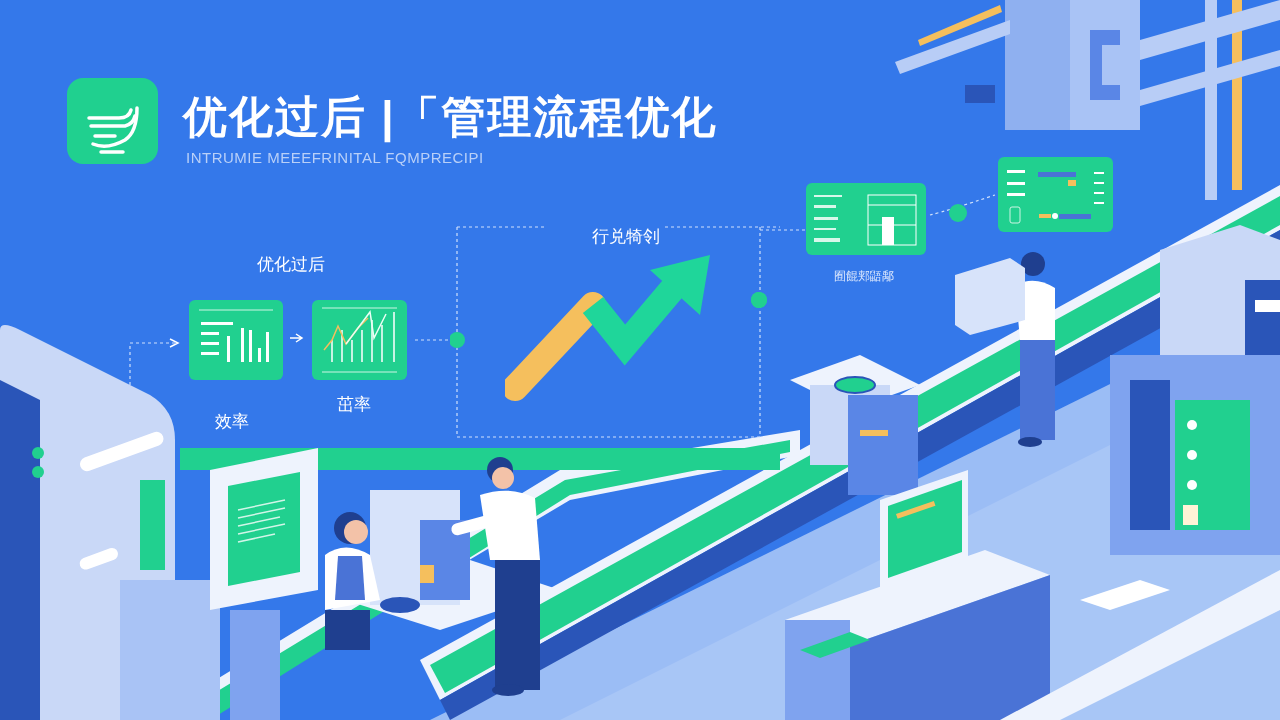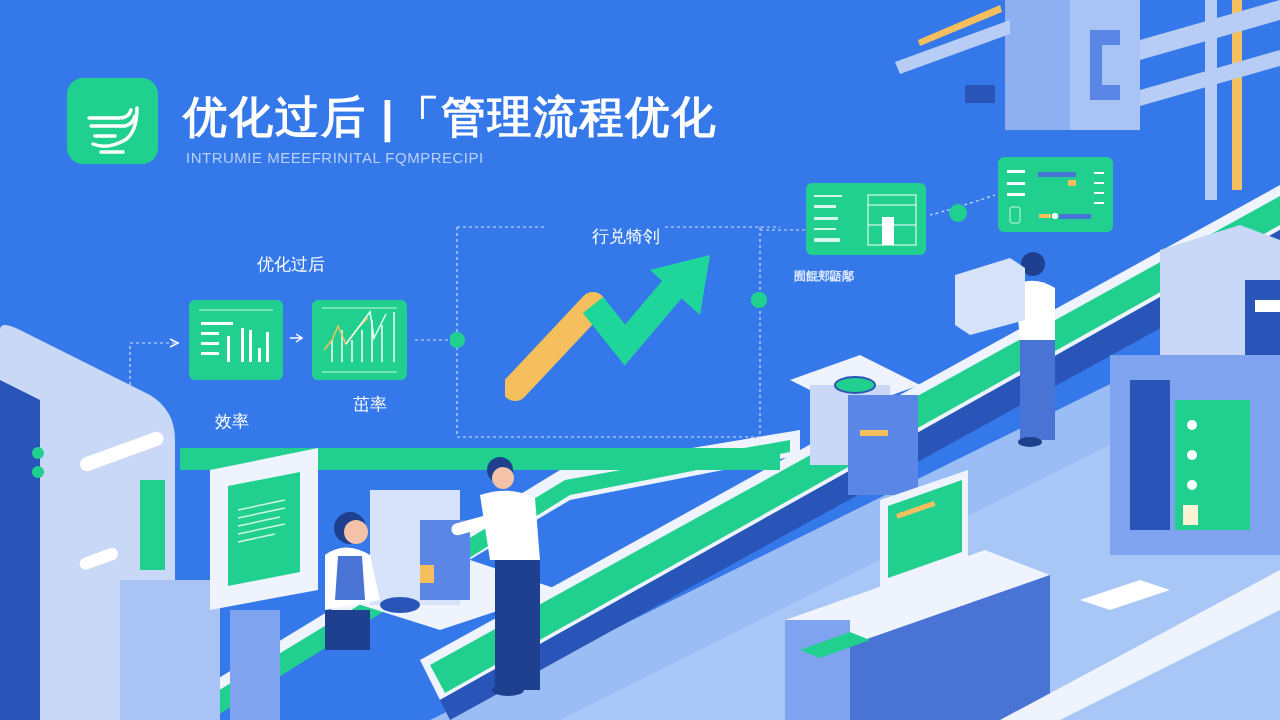--- a/index.html
+++ b/index.html
@@ -191,21 +191,21 @@
         <line x1="50" y1="30" x2="50" y2="62"></line>
       <line x1="60" y1="20" x2="60" y2="62"></line>
         <line x1="70" y1="25" x2="70" y2="62"></line>
       <line x1="82" y1="12" x2="82" y2="62"></line>
     </g>
     <polyline points="12,50 20,40 26,26 34,44 46,28 56,18" stroke="#f5bf5d" stroke-width="1.5" fill="none"></polyline>
     <polyline points="34,44 46,28 58,12 62,38 74,14" stroke="#e8fff4" stroke-width="1.5" fill="none"></polyline>
   </svg>
 </div>
 <div class="abs label" style="left:215px;top:410px;">效率</div>
-<div class="abs label" style="left:353px;top:393px;">茁率</div>
+<div class="abs label" style="left:337px;top:393px;">茁率</div>
 
 <svg class="abs" style="left:450px;top:215px" width="330" height="230" viewBox="0 0 330 230">
   <g stroke="#cfe0fb" stroke-width="1.2" fill="none" stroke-dasharray="3 3">
     <path d="M7 12 V222 H310 V12"></path>
     <path d="M7 12 H95"></path>
     <path d="M215 12 H340"></path>
   </g>
   <circle cx="7" cy="125" r="8" fill="#21d08f"></circle>
   <circle cx="309" cy="85" r="8" fill="#21d08f"></circle>
 </svg>
@@ -234,21 +234,21 @@
       <rect x="8" y="34" width="24" height="3"></rect>
       <rect x="8" y="45" width="22" height="2"></rect>
       <rect x="8" y="55" width="26" height="4"></rect>
     </g>
     <rect x="62" y="12" width="48" height="50" stroke="#ffffff" stroke-width="1" fill="none"></rect>
     <line x1="62" y1="22" x2="110" y2="22" stroke="#ffffff" stroke-width="1"></line>
     <line x1="62" y1="42" x2="110" y2="42" stroke="#ffffff" stroke-width="1"></line>
     <rect x="76" y="34" width="12" height="28" fill="#ffffff"></rect>
   </svg>
 </div>
-<div class="abs" style="left:794px;top:268px;color:#dbe7fd;font-size:12px;white-space:nowrap;font-weight:bold;">囿餛郏鼯鄅</div>
+<div class="abs" style="left:834px;top:268px;color:#dbe7fd;font-size:12px;white-space:nowrap;">囿餛郏鼯鄅</div>
 
 <div class="abs card" style="left:998px;top:157px;width:115px;height:75px;">
   <svg width="115" height="75" viewBox="0 0 115 75">
     <g fill="#ffffff">
       <rect x="9" y="13" width="18" height="3"></rect>
       <rect x="9" y="25" width="18" height="3"></rect>
       <rect x="9" y="36" width="18" height="3"></rect>
     </g>
     <rect x="40" y="15" width="38" height="5" fill="#4a73d6"></rect>
     <rect x="70" y="23" width="8" height="6" fill="#f5bf5d"></rect>

